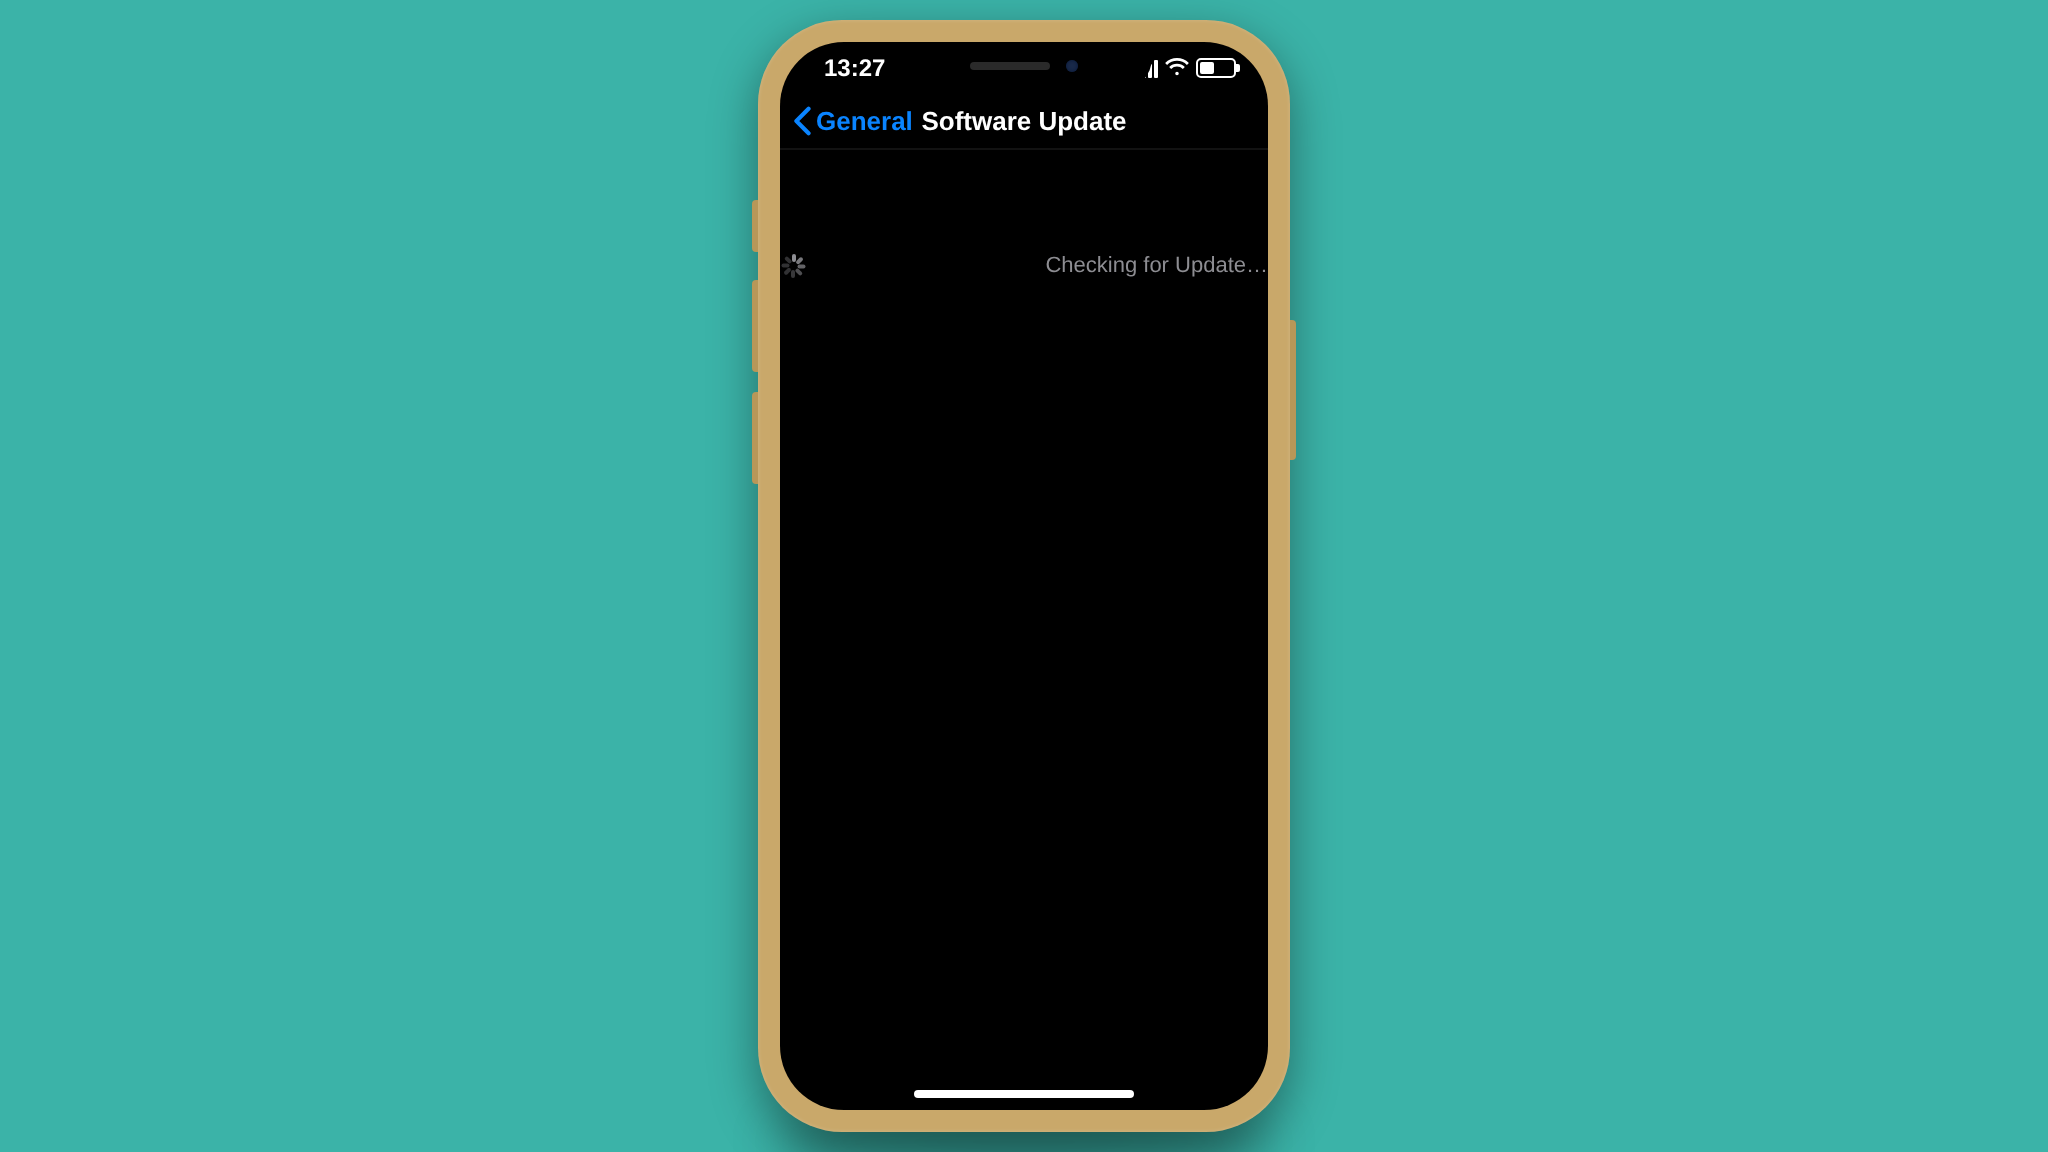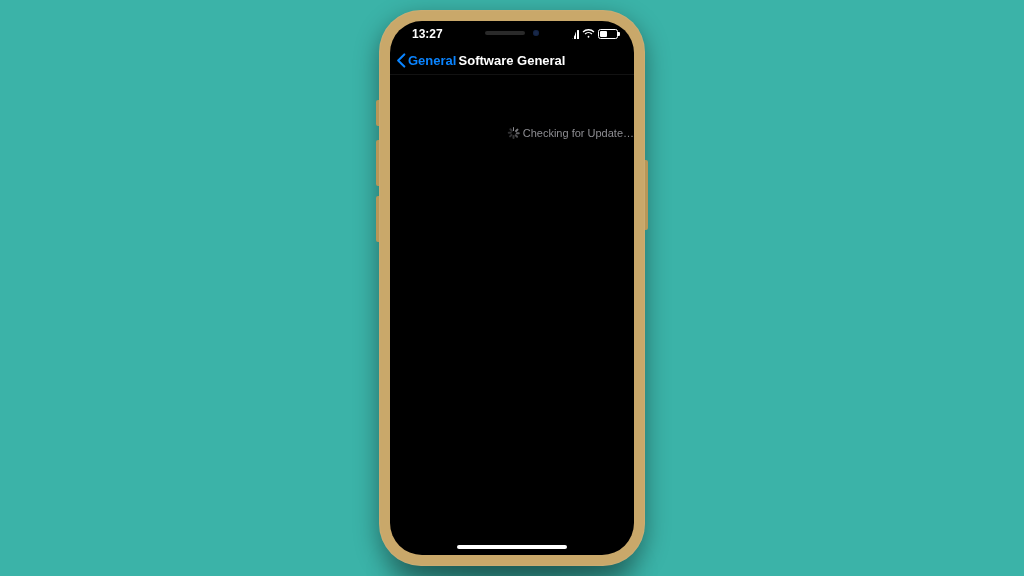--- a/index.html
+++ b/index.html
@@ -78,21 +78,21 @@
       position:relative; color:#fff; font-size:13px; font-weight:600;
       border-bottom: 0.5px solid rgba(255,255,255,0.07);
     }
     .back-btn {
       position:absolute; left:6px; top:0; height:100%; display:flex; align-items:center;
       color:#0a84ff; font-size:13px; font-weight:700; gap:2px; cursor:pointer;
     }
     .chevron-left { display:inline-block; }
     .content {
       position:absolute; top:106px; left:0; right:0; display:flex;
-      align-items:center; justify-content:flex-end; color:#8d8d92; font-size:11px; gap:4px;
+      align-items:center; justify-content:space-between; color:#8d8d92; font-size:11px; gap:4px;
     }
     .spinner {
       width:12px; height:12px; position:relative;
     }
     .spinner span {
       position:absolute; left:50%; top:0; width:1.5px; height:3.5px; background:#8d8d92;
       border-radius:1px; transform-origin: 0.75px 6px;
     }
     .spinner span:nth-child(1){transform:rotate(0deg);opacity:1}
     .spinner span:nth-child(2){transform:rotate(45deg);opacity:.85}
@@ -142,21 +142,21 @@
       </div>
     </div>
 
     <div class="nav-bar">
       <div class="back-btn">
         <svg class="chevron-left" width="10" height="15" viewBox="0 0 10 16">
           <path d="M8.5 1.5L2 8l6.5 6.5" stroke="#0a84ff" stroke-width="2.2" fill="none" stroke-linecap="round" stroke-linejoin="round"></path>
         </svg>
         <span>General</span>
       </div>
-      <span>Software General</span>
+      <span>Software Update</span>
     </div>
 
     <div class="content">
       <div class="spinner">
         <span></span>
           <span></span>
           <span></span>
           <span></span>
           <span></span>
           <span></span>

